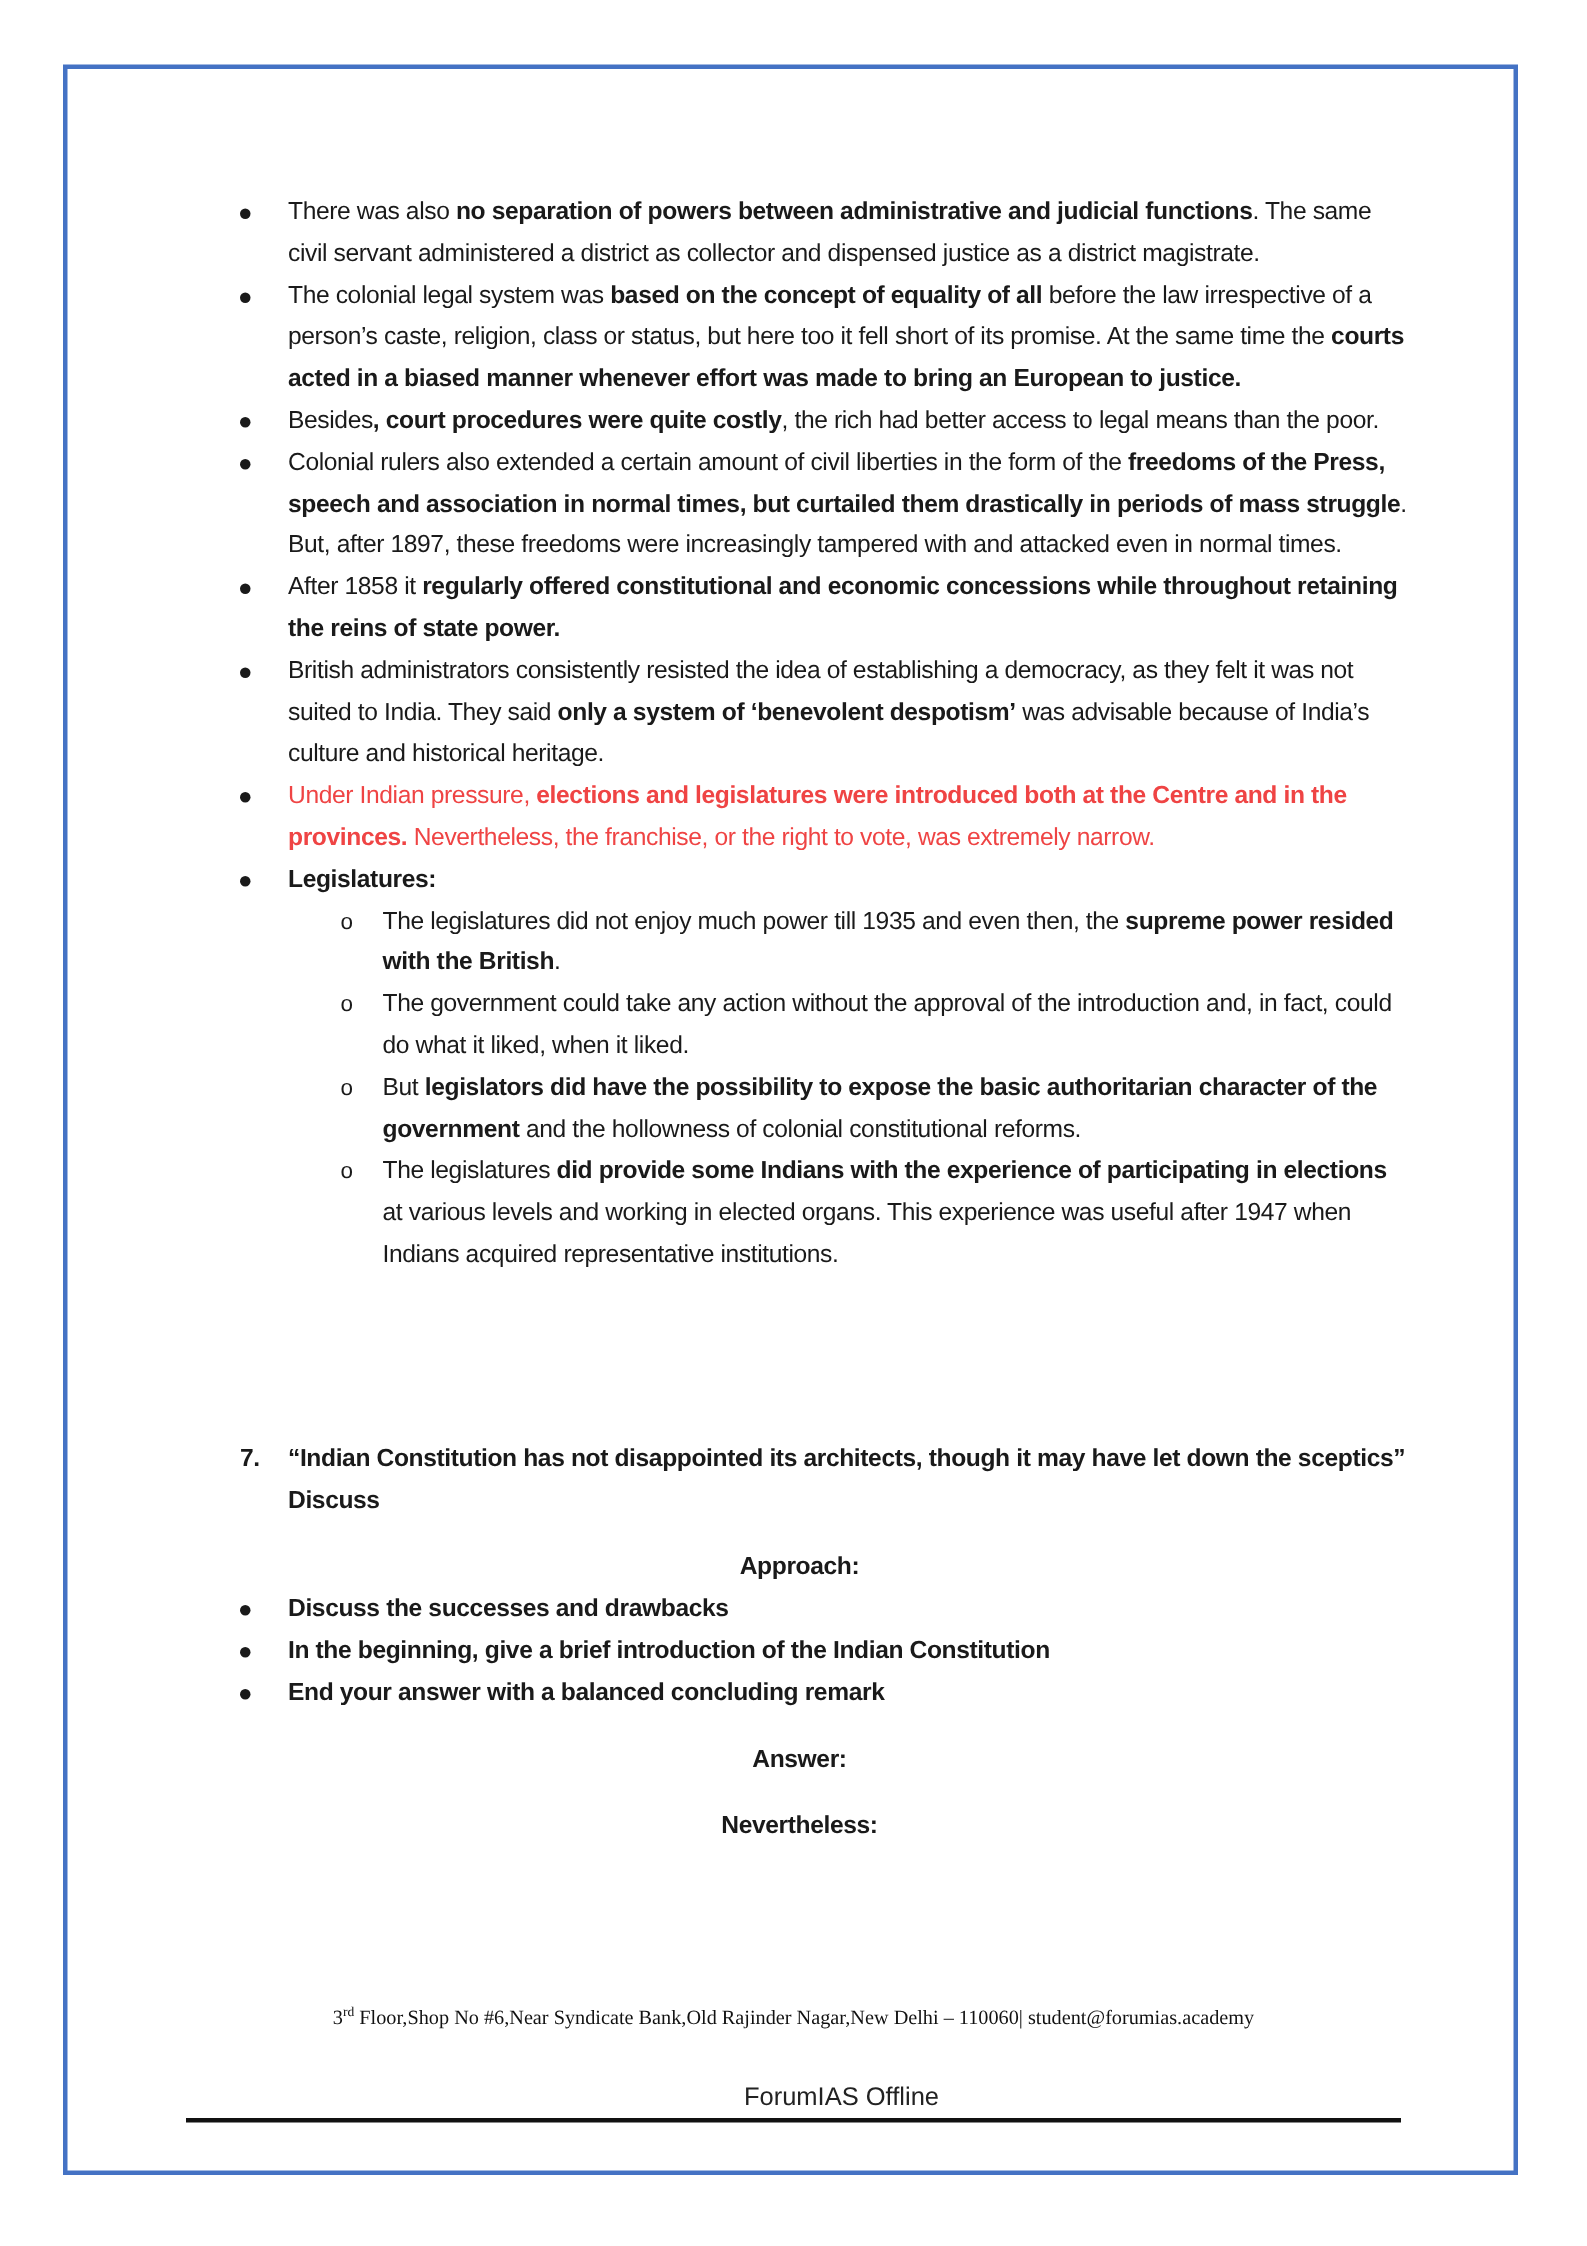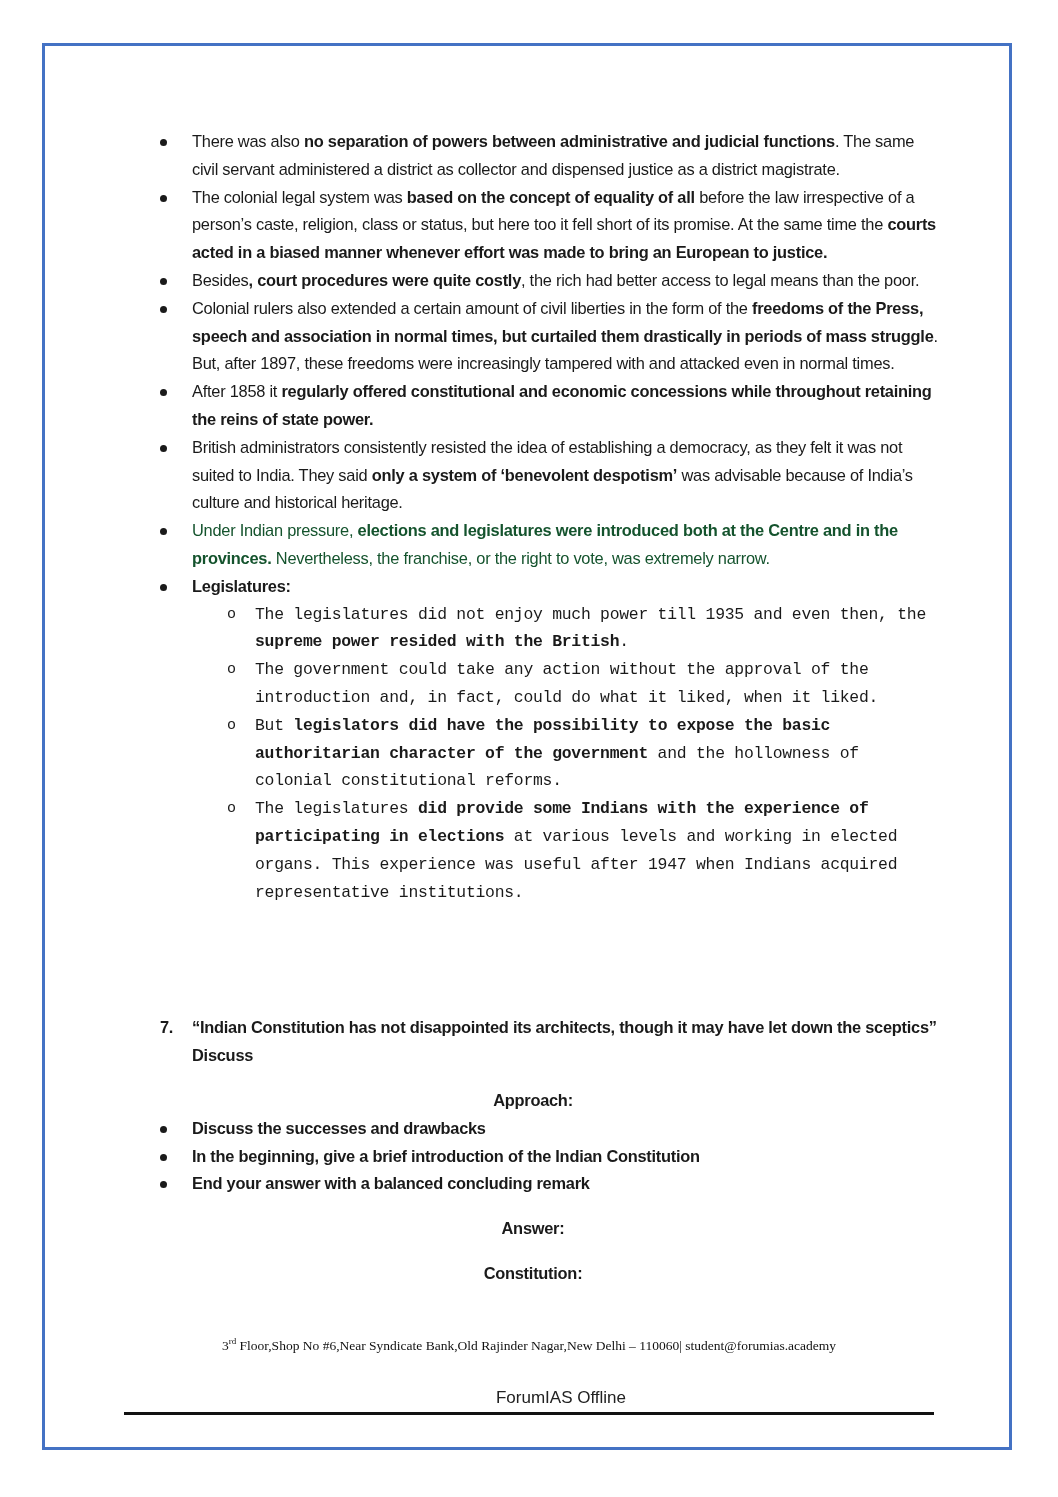--- a/index.html
+++ b/index.html
@@ -7,23 +7,23 @@
          font-family: "Liberation Sans", "DejaVu Sans", sans-serif; color: #1a1a1a; }
   .page-border { position: absolute; left: 42px; top: 43px; width: 970px; height: 1407px;
                  border: 3px solid #4472c4; box-sizing: border-box; }
   .content { position: absolute; left: 128px; top: 128px; width: 810px;
              font-size: 16.4px; line-height: 27.8px; letter-spacing: -0.25px; }
   ul.bullets { list-style: none; margin: 0; padding: 0; }
   ul.bullets > li { position: relative; padding-left: 64px; }
   ul.bullets > li::before { content: ""; position: absolute; left: 32px; top: 11px;
                             width: 7px; height: 7px; border-radius: 50%; background: #1a1a1a; }
   ul.sub { list-style: none; margin: 0; padding: 0; }
-  ul.sub > li { position: relative; padding-left: 127px; margin-left: -64px; font-family: Liberation Mono, monospace; }
+  ul.sub > li { position: relative; padding-left: 127px; margin-left: -64px; }
   ul.sub > li::before { content: "o"; position: absolute; left: 99px; top: 0; font-size: 15px; }
-  .grey { color: #14532d; }
+  .grey { color: #ef4444; }
   b { font-weight: bold; }
   .q { position: relative; padding-left: 64px; margin-top: 108px; font-weight: bold; }
   .q .num { position: absolute; left: 32px; top: 0; }
   .heading { font-weight: bold; margin-top: 17px; text-align: center; }
   .approach-list { margin-top: 17px; }
   .approach-list > li { font-weight: bold; }
   .footer-title { position: absolute; left: 0; width: 1058px; top: 1388px; text-align: center;
                   font-size: 17px; color: #222; padding-left: 32px; }
   .footer-rule { position: absolute; left: 124px; width: 810px; top: 1412px; height: 3px; background: #111; }
   .footer-addr { position: absolute; left: 124px; width: 810px; top: 1336px; text-align: center;
@@ -62,18 +62,18 @@
 
   <div class="heading">Approach:</div>
 
   <ul class="bullets approach-list">
     <li>Discuss the successes and drawbacks</li>
     <li>In the beginning, give a brief introduction of the Indian Constitution</li>
     <li>End your answer with a balanced concluding remark</li>
   </ul>
 
   <div class="heading">Answer:</div>
-  <div class="heading">Constitution:</div>
+  <div class="heading">Nevertheless:</div>
 </div>
 
 <div class="footer-title">ForumIAS Offline</div>
 <div class="footer-rule"></div>
 <div class="footer-addr"><span>3</span><sup>rd</sup><span> Floor,Shop No #6,Near Syndicate Bank,Old Rajinder Nagar,New Delhi – 110060| student@forumias.academy</span></div>
 
 </body></html>

